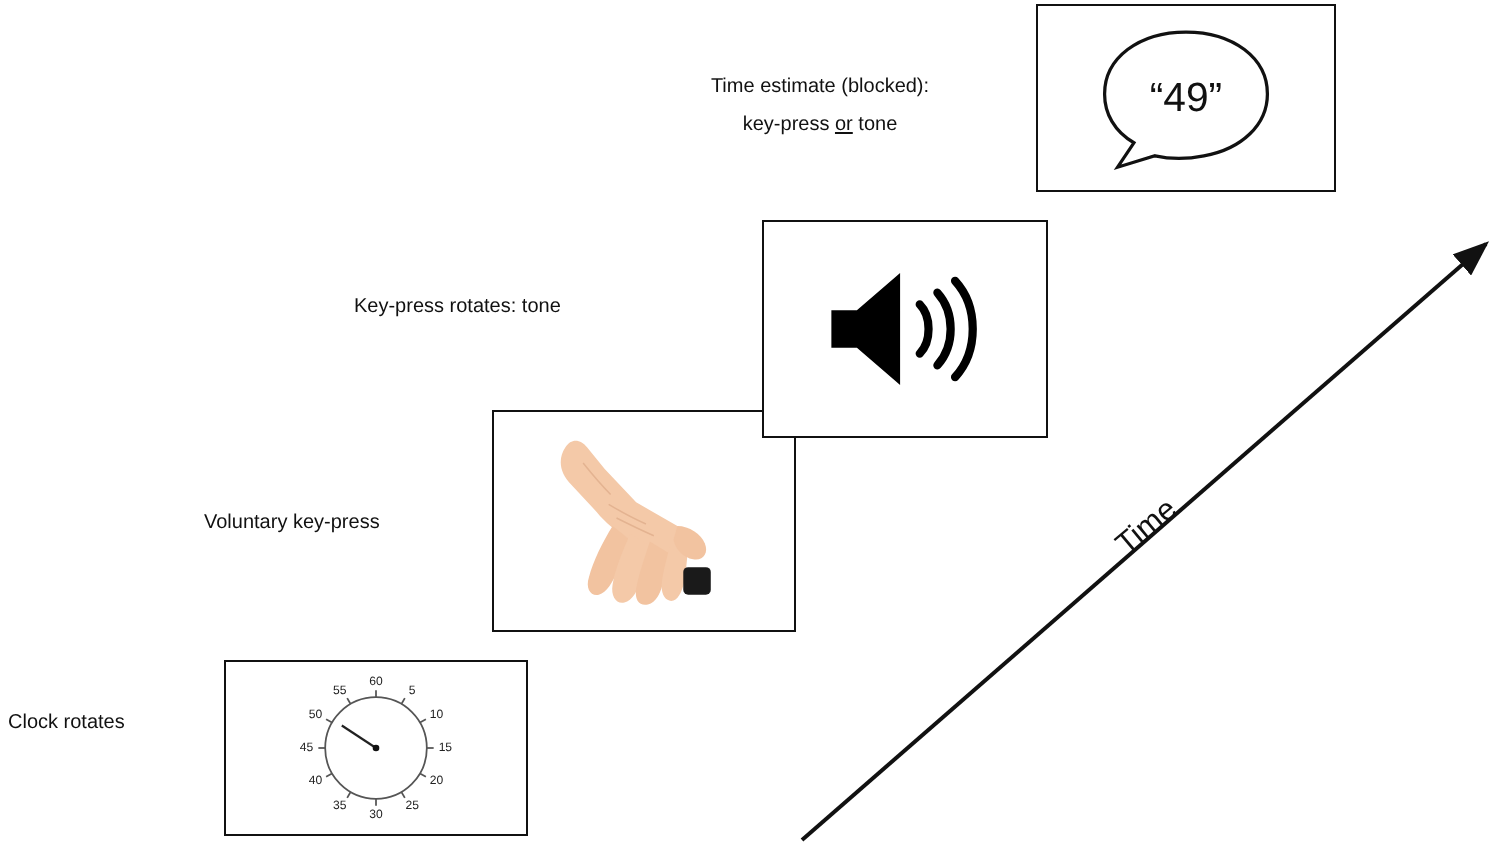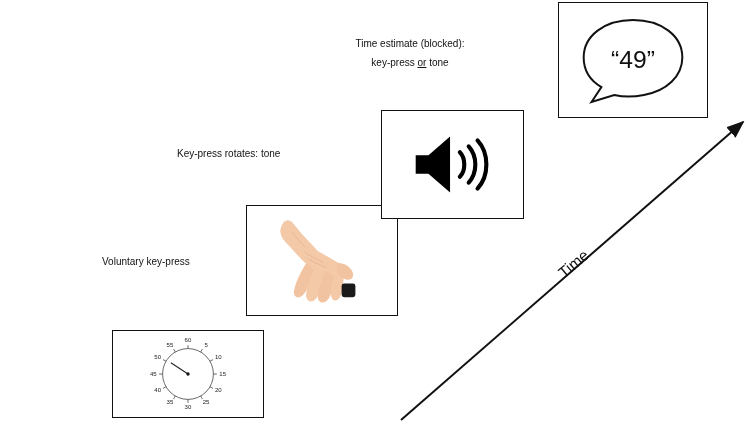--- a/index.html
+++ b/index.html
@@ -22,21 +22,21 @@
   
   .panel {
     position: absolute;
     background: #ffffff;
     border: 1.6px solid #111111;
     box-sizing: border-box;
   }
   #panel-clock   { left: 112px; top: 330px; width: 152px; height: 88px;  z-index: 4; }
   #panel-hand    { left: 246px; top: 205px; width: 152px; height: 111px; z-index: 5; }
   #panel-tone    { left: 381px; top: 110px; width: 143px; height: 109px; z-index: 6; }
-  #panel-estimate{ left: 518px; top: 2px;   width: 150px; height: 116px; z-index: 7; margin-left: 40px; }
+  #panel-estimate{ left: 518px; top: 2px;   width: 150px; height: 94px; z-index: 7; }
 
   .panel-inner { position: absolute; inset: 0; }
 
   
   .step-label {
     position: absolute;
     font-size: 10px;
     line-height: 19px;
     color: #111111;
     white-space: nowrap;
@@ -80,20 +80,21 @@
   <svg id="time-arrow" viewBox="0 0 749 425" width="749" height="425">
     <defs>
       <marker id="arrowhead" markerWidth="9" markerHeight="7" refX="8" refY="3.5" orient="auto" markerUnits="strokeWidth">
         <polygon points="0 0, 9 3.5, 0 7" fill="#111111"></polygon>
       </marker>
     </defs>
     <line x1="401" y1="420" x2="743" y2="122" stroke="#111111" stroke-width="2" marker-end="url(#arrowhead)"></line>
   </svg>
   <div id="time-arrow-label">Time</div>
 
+  <div class="step-label" id="label-clock">Clock rotates</div>
 
   <div class="panel" id="panel-clock">
     <div class="panel-inner">
       <svg viewBox="0 0 152 88" width="100%" height="100%">
 
         <circle cx="76" cy="44" r="26" fill="#ffffff" stroke="#555555" stroke-width="0.9"></circle>
 
         <g stroke="#555555" stroke-width="0.9">
           <line x1="76" y1="18" x2="76" y2="14.5"></line>
           <line x1="89" y1="21.5" x2="90.75" y2="18.47"></line>

